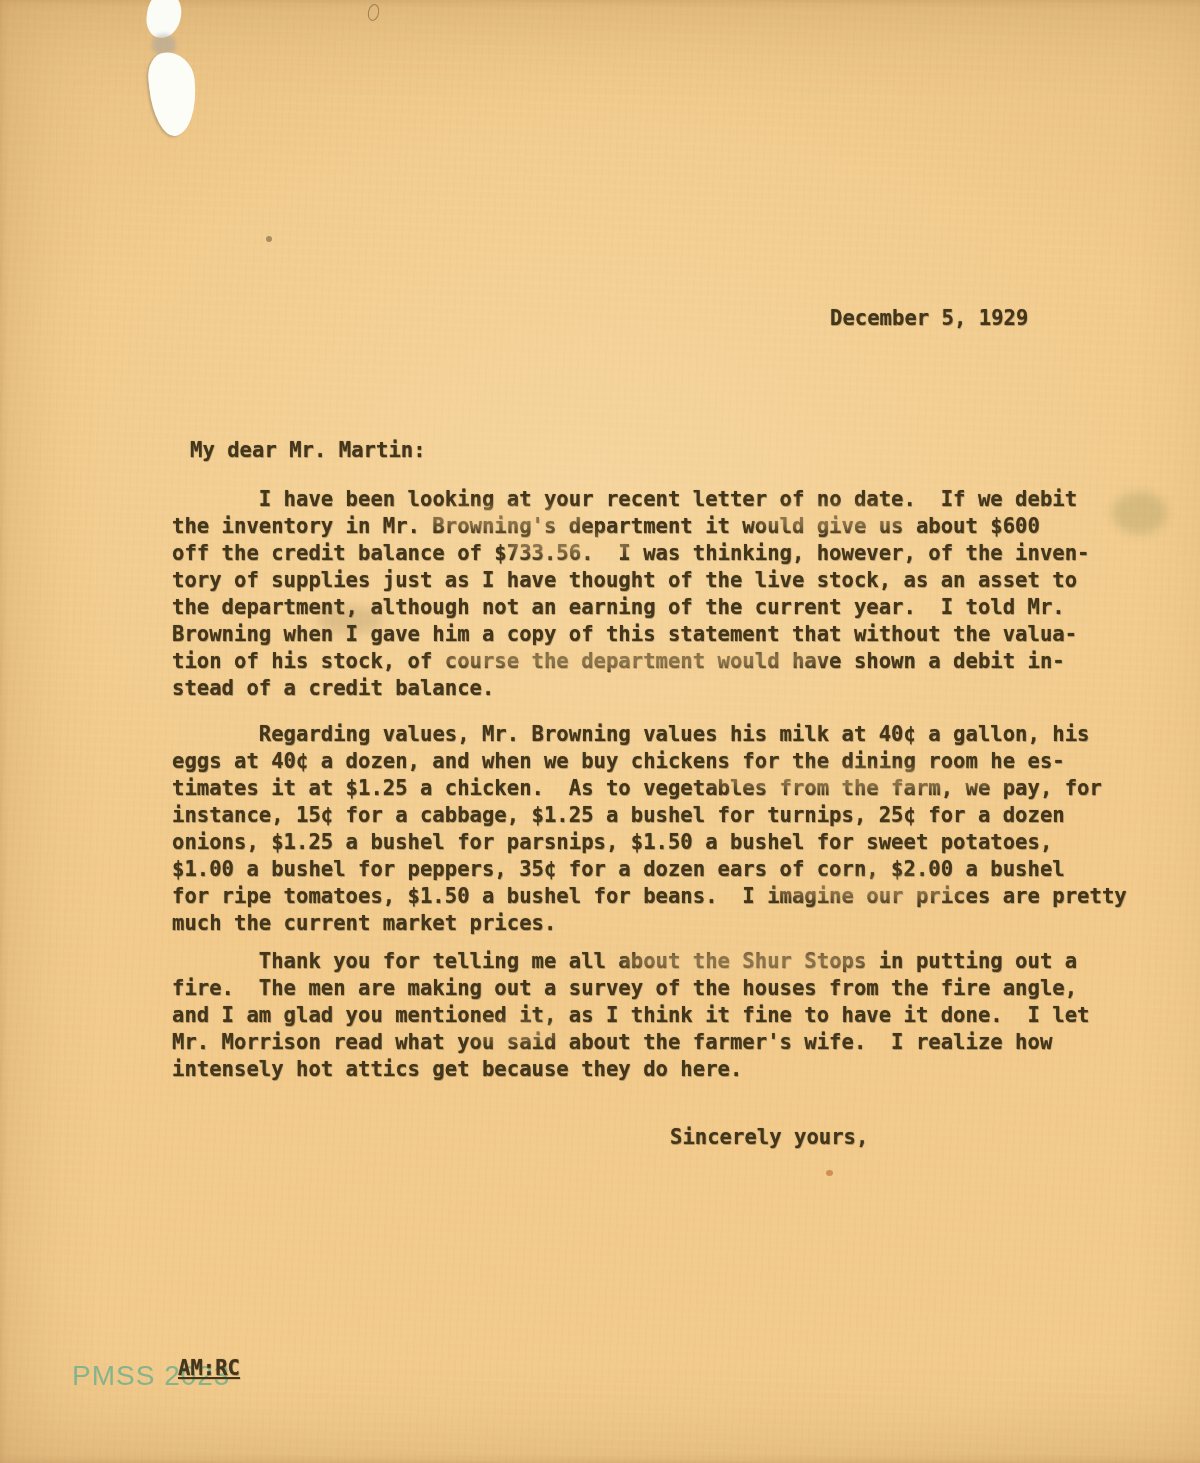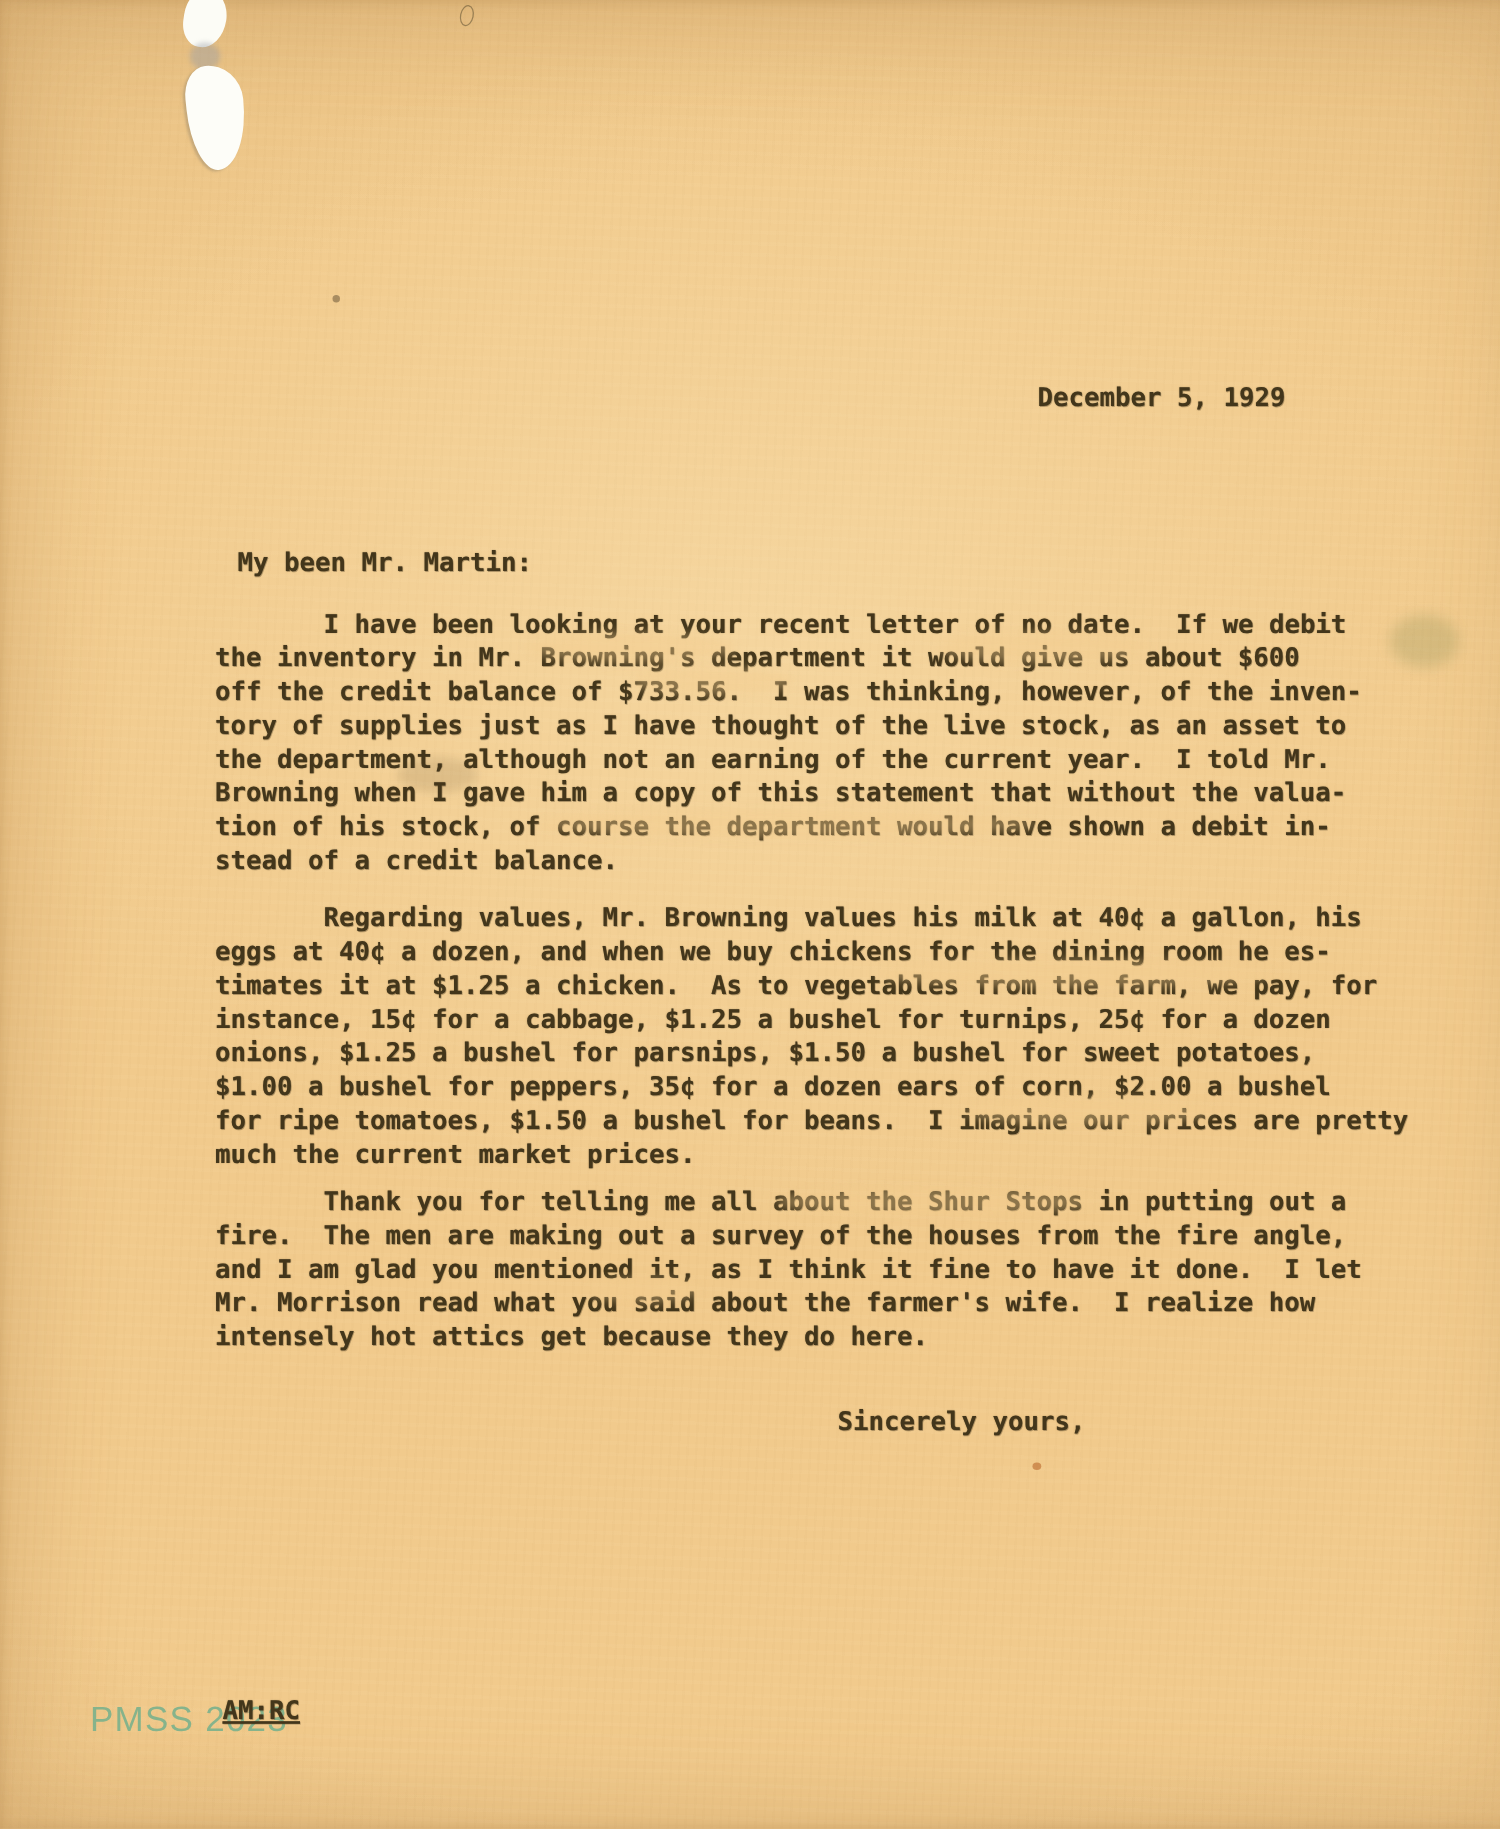--- a/index.html
+++ b/index.html
@@ -84,21 +84,21 @@
   <div class="fade fade-2"></div>
   <div class="fade fade-3"></div>
   <div class="fade fade-4"></div>
   <div class="fade fade-5"></div>
   <div class="fade fade-6"></div>
   <div class="fade fade-7"></div>
   <div class="fade fade-8"></div>
 
   <div class="typed date-line">December 5, 1929</div>
 
-  <div class="typed salutation">My been Mr. Martin:</div>
+  <div class="typed salutation">My dear Mr. Martin:</div>
 
   <div class="typed para para-1">       I have been looking at your recent letter of no date.  If we debit
 the inventory in Mr. Browning's department it would give us about $600
 off the credit balance of $733.56.  I was thinking, however, of the inven-
 tory of supplies just as I have thought of the live stock, as an asset to
 the department, although not an earning of the current year.  I told Mr.
 Browning when I gave him a copy of this statement that without the valua-
 tion of his stock, of course the department would have shown a debit in-
 stead of a credit balance.</div>
 

